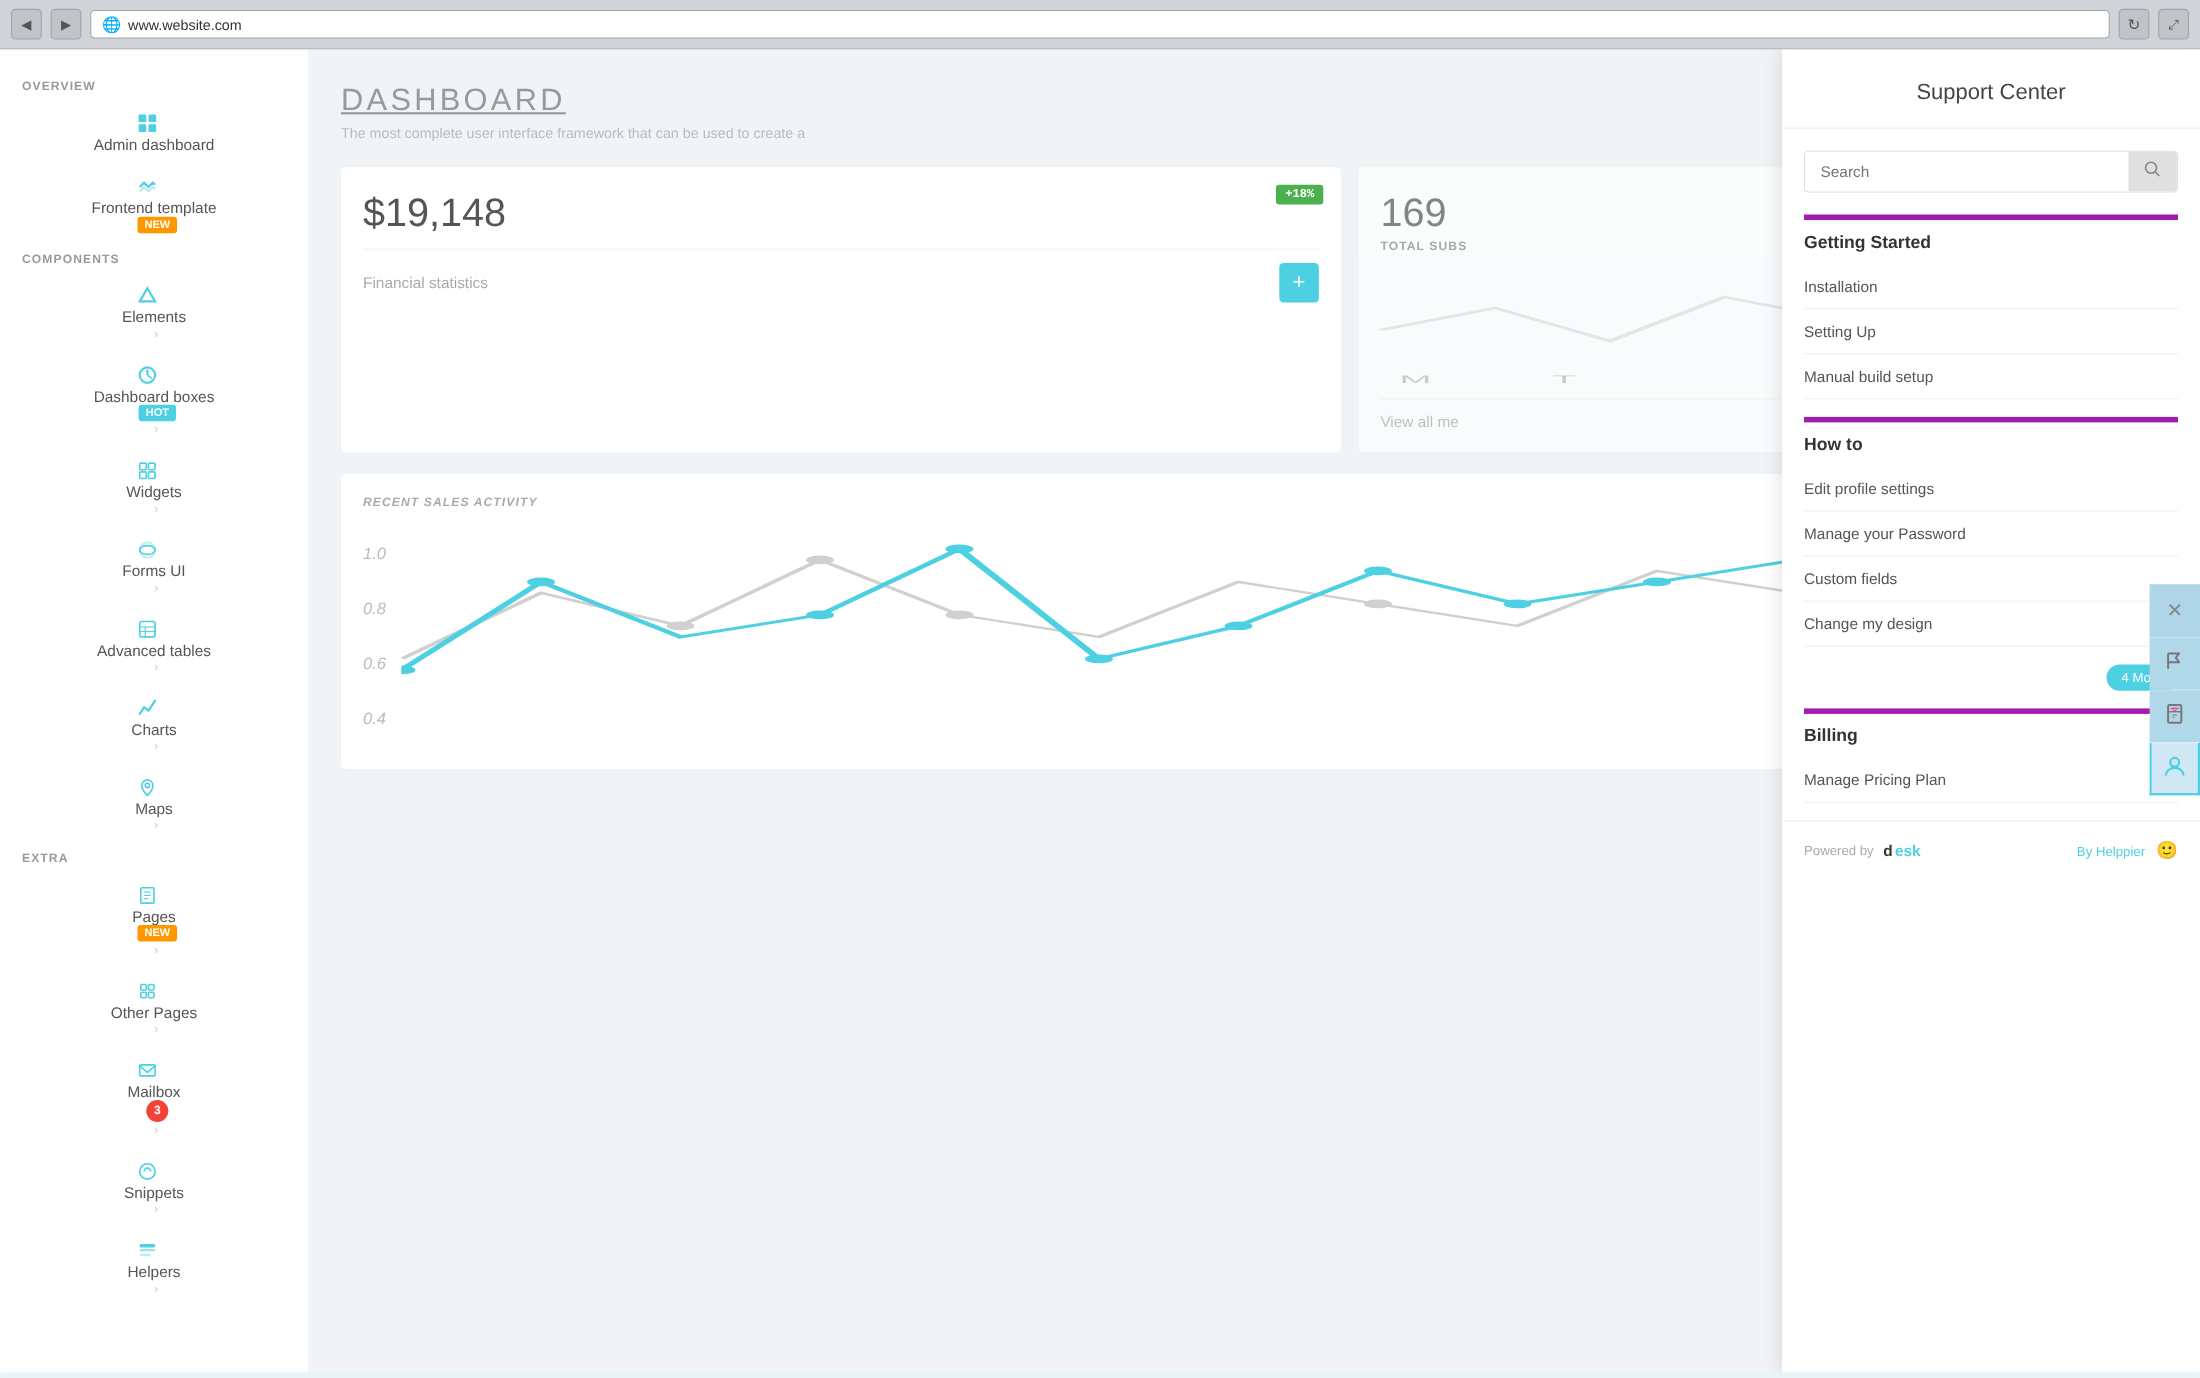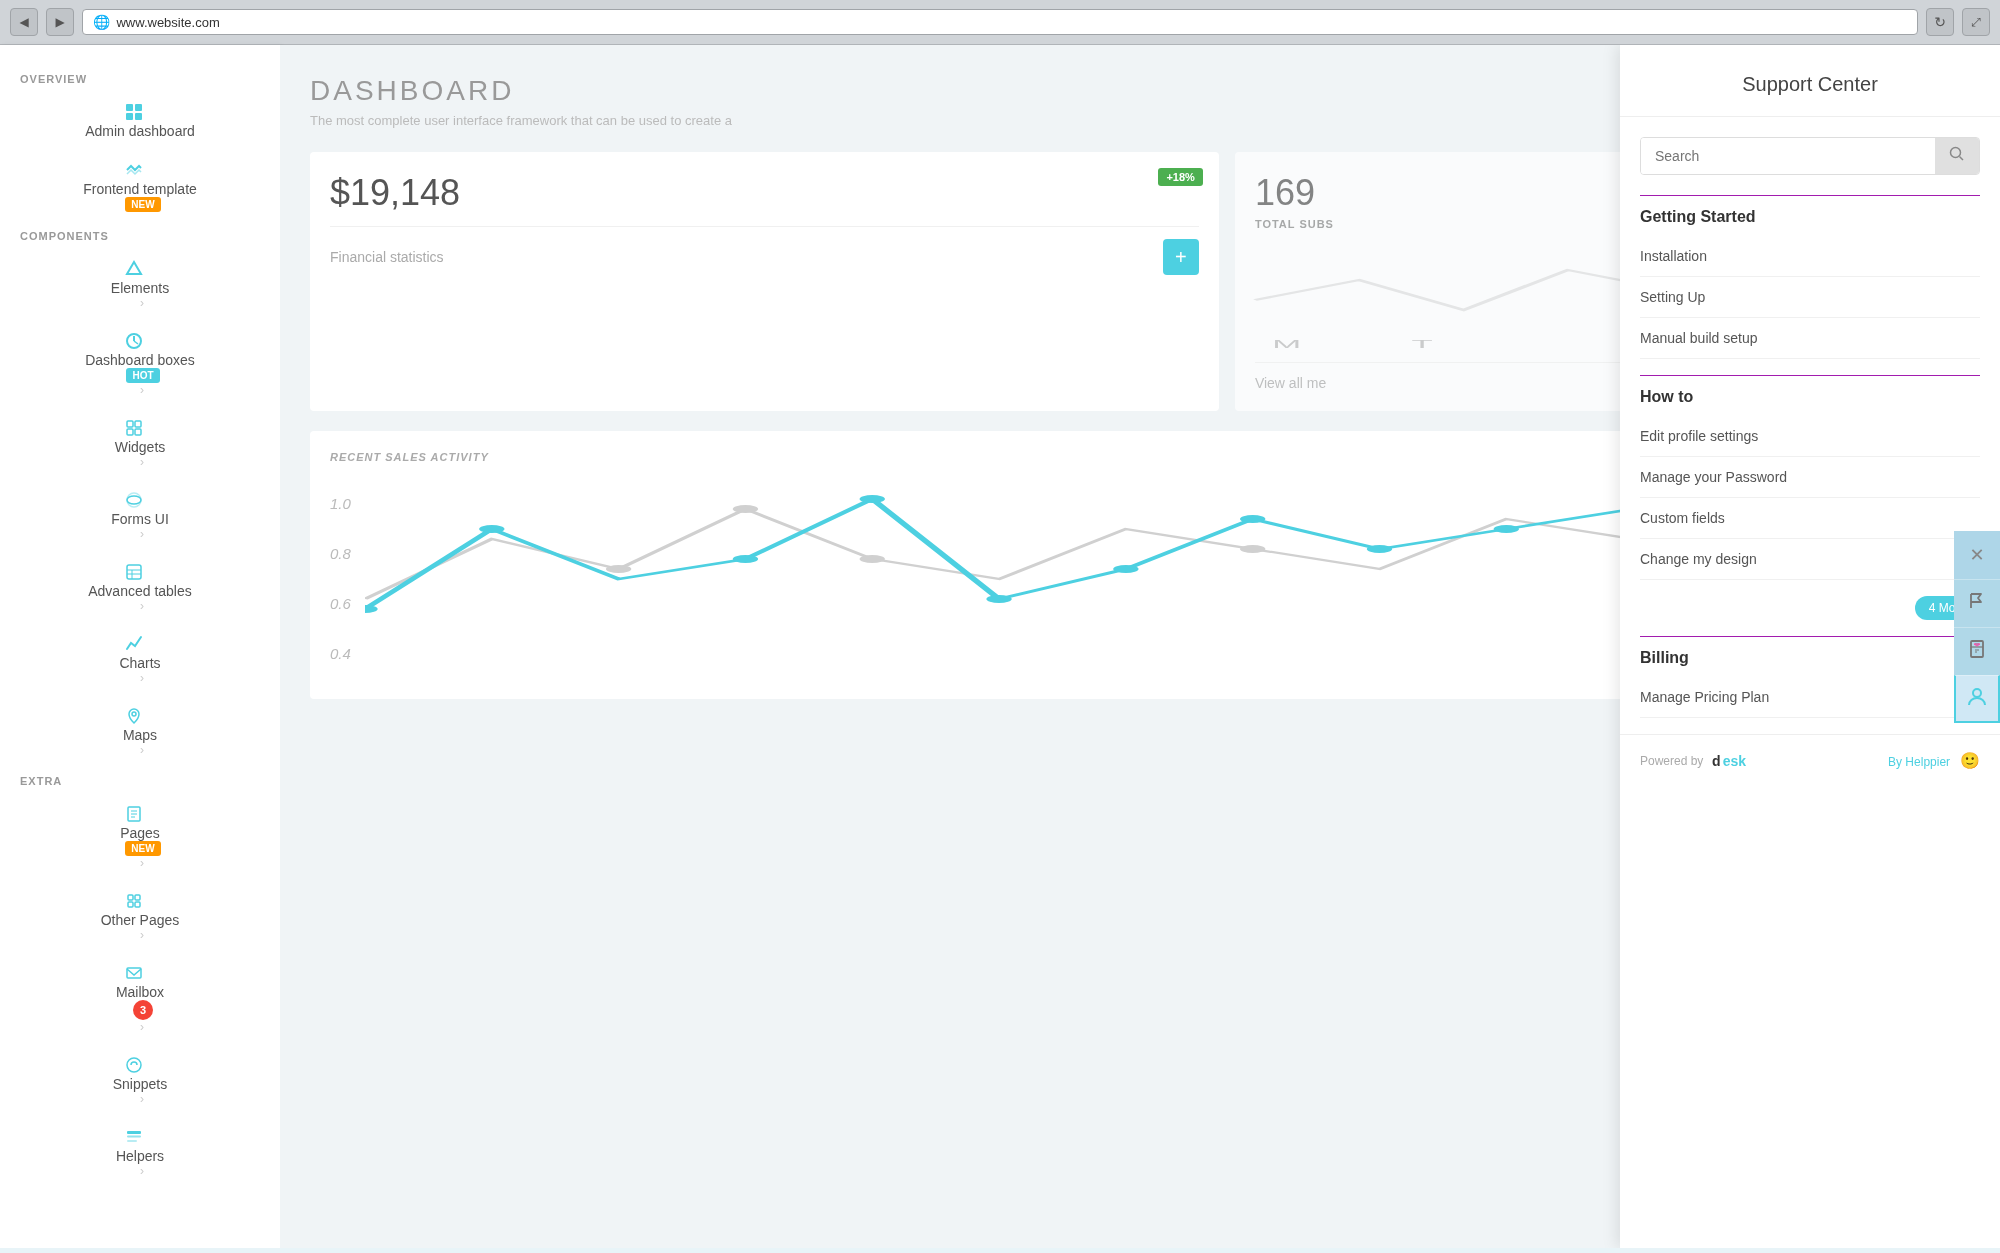--- a/index.html
+++ b/index.html
@@ -139,20 +139,21 @@
     .dashboard-area {
       padding: 30px;
     }
     .dashboard-title {
       font-size: 28px;
       font-weight: 300;
       color: #999;
       letter-spacing: 3px;
       text-transform: uppercase;
       margin-bottom: 6px;
+      text-decoration: underline;
     }
     .dashboard-subtitle {
       font-size: 13px;
       color: #bbb;
       margin-bottom: 24px;
     }
 
     
     .stats-row {
       display: flex;
@@ -182,20 +183,21 @@
     .stat-label strong { color: #888; font-weight: 600; }
     .stat-badge-green {
       position: absolute;
       top: 16px; right: 16px;
       background: #4caf50;
       color: white;
       font-size: 11px;
       font-weight: 600;
       padding: 3px 8px;
       border-radius: 3px;
+      font-family: Liberation Mono, monospace;
     }
 
     
     .mini-chart {
       margin-top: 20px;
       height: 100px;
     }
 
     
     .action-row {
@@ -288,21 +290,21 @@
       font-size: 16px;
     }
     .support-section {
       padding: 0 20px 16px;
     }
     .support-section-title {
       font-size: 16px;
       font-weight: 700;
       color: #333;
       padding: 12px 0 10px;
-      border-top: 1px solid #a21caf;
+      border-top: 5px solid #a21caf;
     }
     .support-link {
       display: block;
       padding: 12px 0;
       font-size: 14px;
       color: #555;
       border-bottom: 1px solid #f0f0f0;
       cursor: pointer;
       text-decoration: none;
     }

